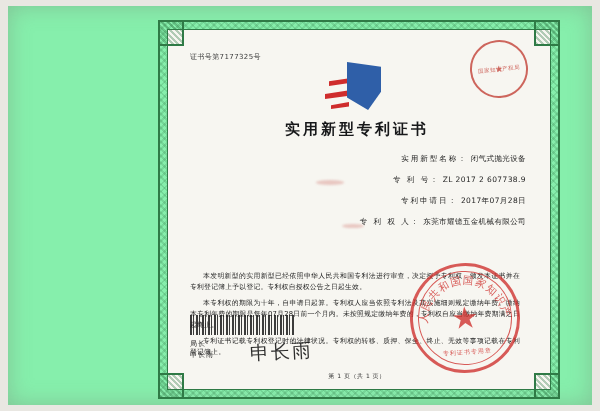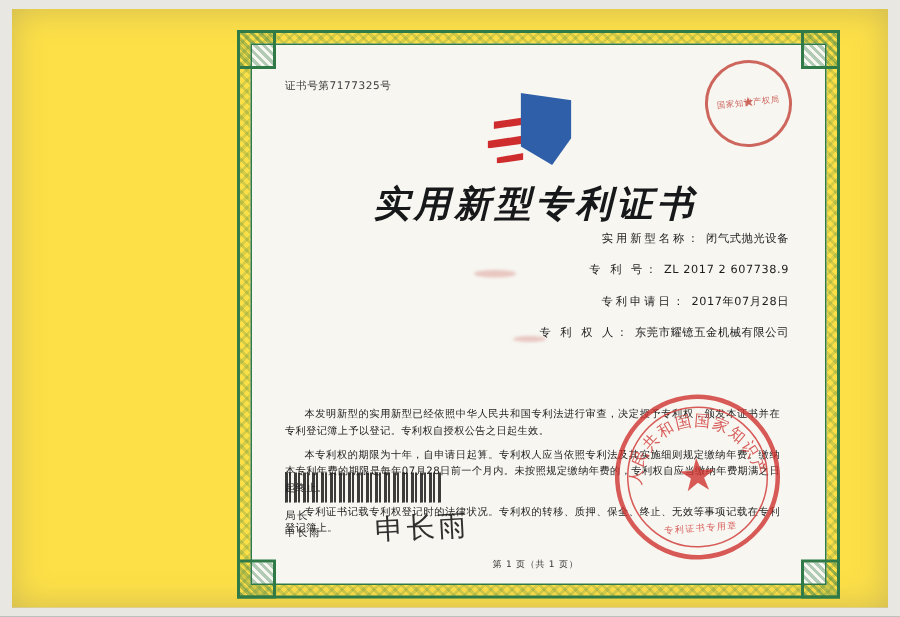--- a/index.html
+++ b/index.html
@@ -8,21 +8,21 @@
     background:#2f3436;
     font-family:"DejaVu Sans","Liberation Sans",sans-serif;
   }
   .scan{
     position:absolute;left:0;top:0;width:600px;height:411px;
     background:#e9e7e2;
   }
   
   .page{
     position:absolute;left:8px;top:6px;width:584px;height:399px;
-    background:#fde047;
+    background:#86efac;
     box-shadow:inset 0 0 22px rgba(120,115,105,.35);
   }
   
   .border-outer{
     position:absolute;left:150px;top:14px;width:398px;height:375px;
     border:2px solid #2f7a46;
     background:
       repeating-linear-gradient(45deg, rgba(47,122,70,.20) 0 2px, rgba(255,255,255,0) 2px 5px),
       repeating-linear-gradient(-45deg, rgba(47,122,70,.18) 0 2px, rgba(255,255,255,0) 2px 5px);
   }
@@ -84,23 +84,22 @@
     position:absolute;left:4px;top:28px;width:26px;height:9px;
     background:#cf2d2d;clip-path:polygon(0 45%,100% 0,100% 62%,0 100%);
   }
   .logo .red3{
     position:absolute;left:10px;top:40px;width:18px;height:7px;
     background:#cf2d2d;clip-path:polygon(0 45%,100% 0,100% 65%,0 100%);
   }
 
   .main-title{
     position:absolute;left:0;right:0;top:92px;text-align:center;
-    font-size:24px;font-weight:bold;color:#17181a;letter-spacing:3px;
+    font-size:15px;font-weight:bold;color:#17181a;letter-spacing:3px;
     font-family:"DejaVu Sans","Liberation Sans",sans-serif;
-    font-style:italic;
   }
 
   .fields{position:absolute;left:24px;top:126px;width:336px;text-align:right;}
   .field{
     font-size:7.5px;color:#1d1d1d;margin-bottom:11px;letter-spacing:.6px;
     white-space:nowrap;
   }
   .field .lab{letter-spacing:2px;}
   .field .val{letter-spacing:.4px;}
 

